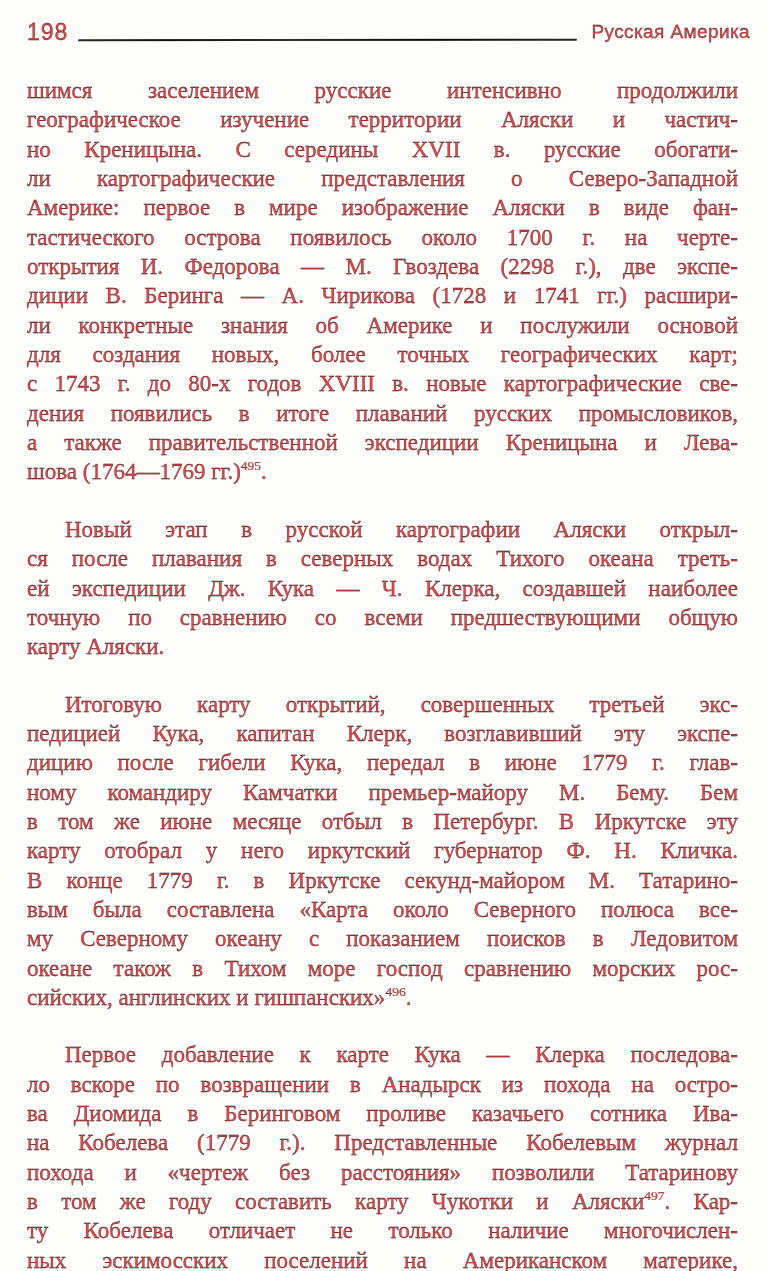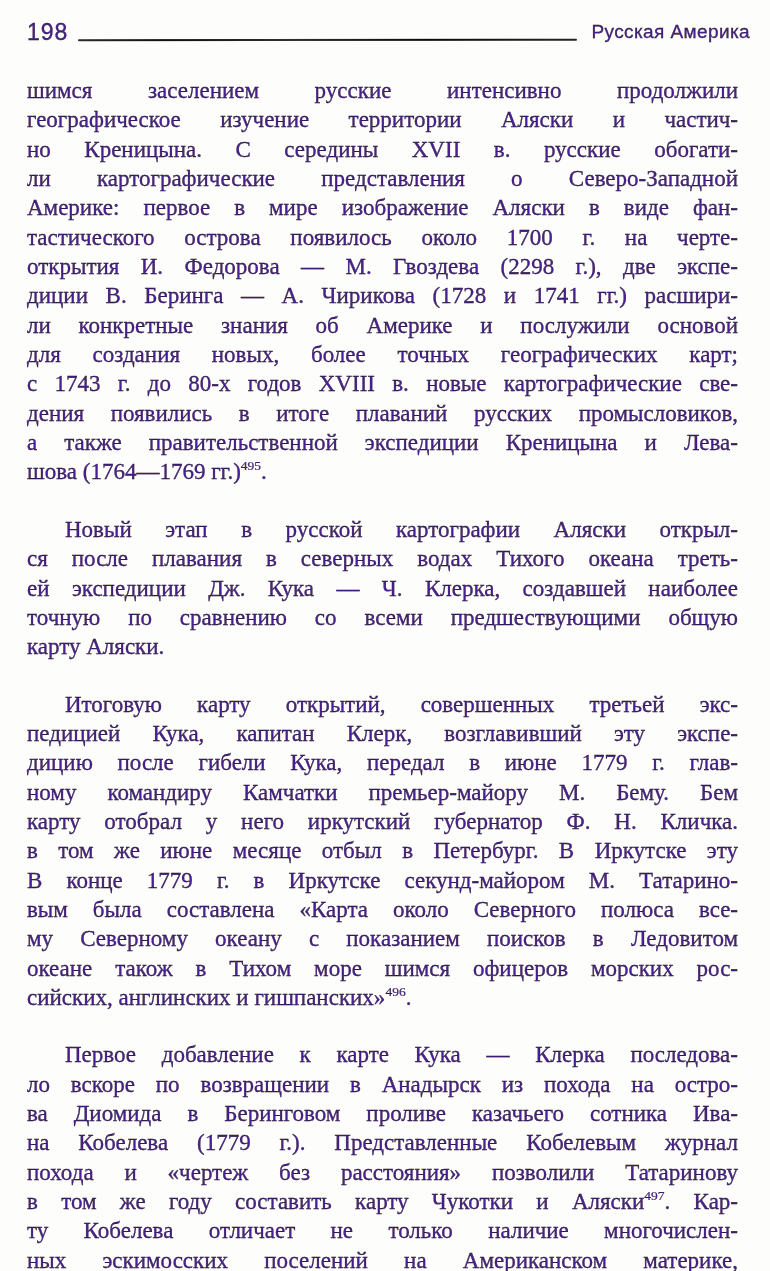--- a/index.html
+++ b/index.html
@@ -7,21 +7,21 @@
     padding: 0;
     background: #d9d9d9;
   }
   .page {
     position: relative;
     width: 770px;
     height: 1271px;
     margin: 0 auto;
     background: #fdfdfc;
     overflow: hidden;
-    color: #4c1d95;
+    color: #ef4444;
     font-family: "Liberation Serif", "DejaVu Serif", serif;
     -webkit-text-stroke: 0.3px #141414;
   }
   .header {
     position: absolute;
     top: 18px;
     left: 27px;
     right: 20px;
     display: flex;
     align-items: flex-end;
@@ -99,26 +99,26 @@
         <div class="line">ся после плавания в северных водах Тихого океана треть-</div>
         <div class="line">ей экспедиции Дж. Кука — Ч. Клерка, создавшей наиболее</div>
         <div class="line">точную по сравнению со всеми предшествующими общую</div>
         <div class="line para-end">карту Аляски.</div>
       </div>
       <div class="paragraph">
         <div class="line indent">Итоговую карту открытий, совершенных третьей экс-</div>
         <div class="line">педицией Кука, капитан Клерк, возглавивший эту экспе-</div>
         <div class="line">дицию после гибели Кука, передал в июне 1779 г. глав-</div>
         <div class="line">ному командиру Камчатки премьер-майору М. Бему. Бем</div>
+        <div class="line">в том же июне месяце отбыл в Петербург. В Иркутске эту</div>
         <div class="line">карту отобрал у него иркутский губернатор Ф. Н. Кличка.</div>
-        <div class="line">в том же июне месяце отбыл в Петербург. В Иркутске эту</div>
         <div class="line">В конце 1779 г. в Иркутске секунд-майором М. Татарино-</div>
         <div class="line">вым была составлена «Карта около Северного полюса все-</div>
         <div class="line">му Северному океану с показанием поисков в Ледовитом</div>
-        <div class="line">океане також в Тихом море шимся офицеров морских рос-</div>
+        <div class="line">океане також в Тихом море господ сравнению морских рос-</div>
         <div class="line para-end">сийских, англинских и гишпанских»<sup>496</sup>.</div>
       </div>
       <div class="paragraph">
         <div class="line indent">Первое добавление к карте Кука — Клерка последова-</div>
         <div class="line">ло вскоре по возвращении в Анадырск из похода на остро-</div>
         <div class="line">ва Диомида в Беринговом проливе казачьего сотника Ива-</div>
         <div class="line">на Кобелева (1779 г.). Представленные Кобелевым журнал</div>
         <div class="line">похода и «чертеж без расстояния» позволили Татаринову</div>
         <div class="line">в том же году составить карту Чукотки и Аляски<sup>497</sup>. Кар-</div>
         <div class="line">ту Кобелева отличает не только наличие многочислен-</div>

